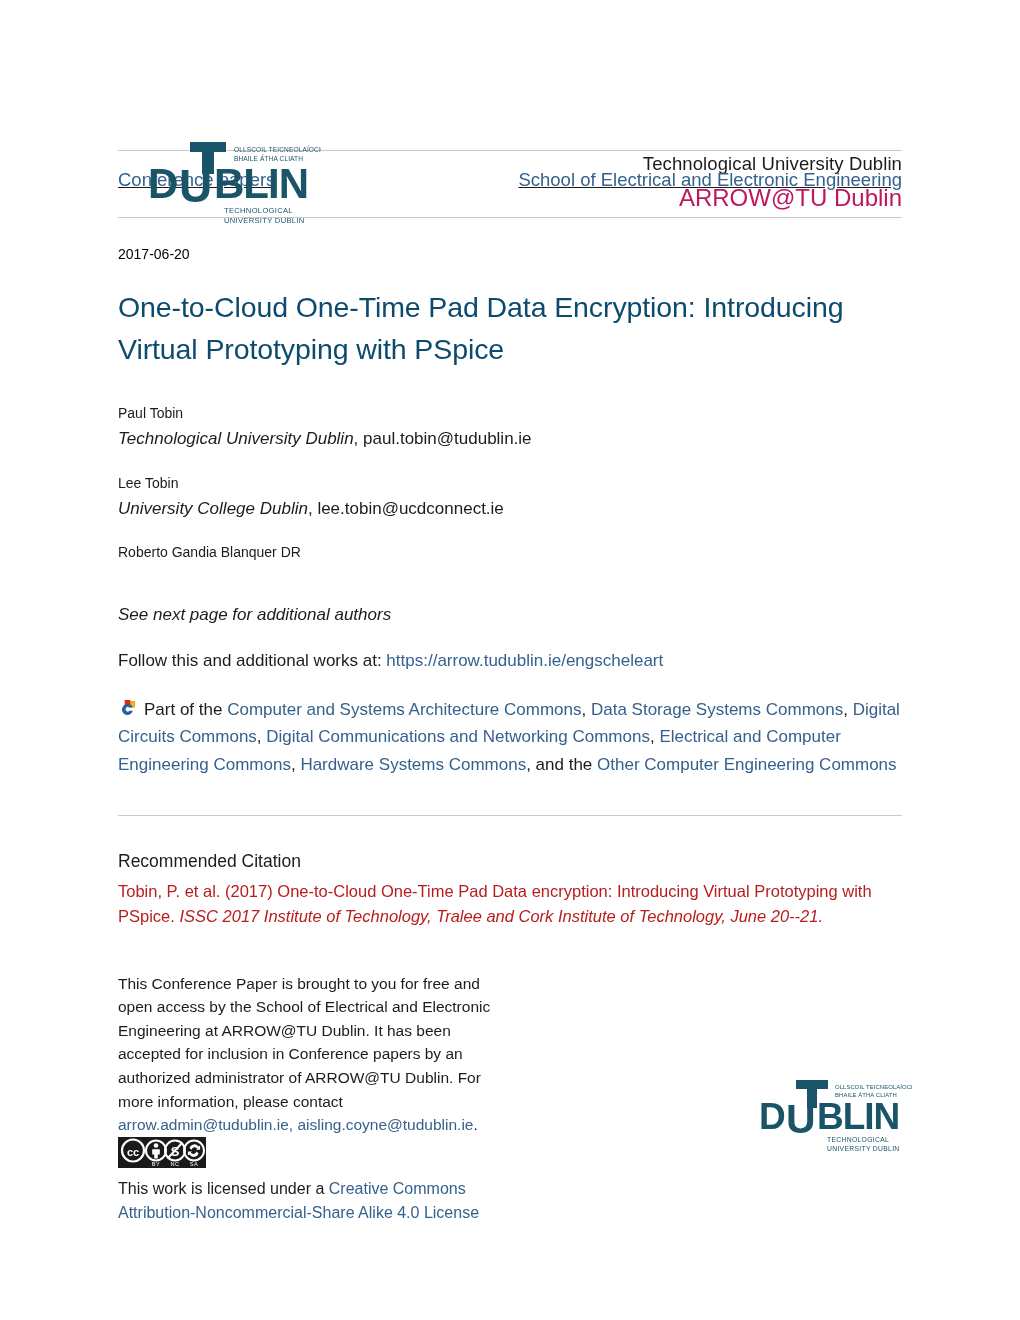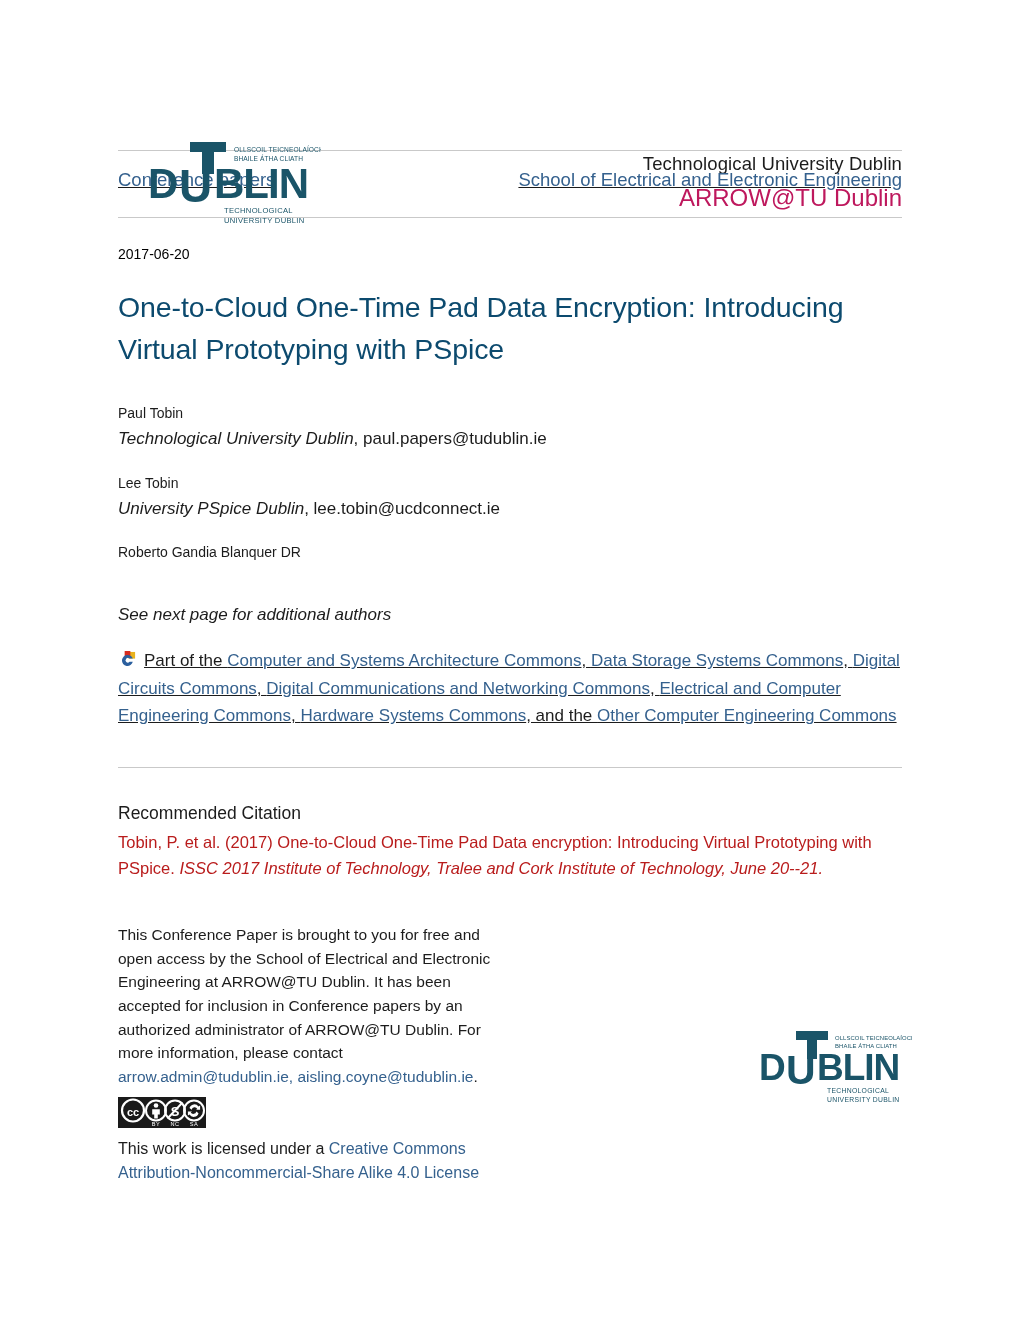--- a/index.html
+++ b/index.html
@@ -151,21 +151,20 @@
   }
 
   
   .commons-block {
     margin-top: 22px;
     font-size: 17px;
     line-height: 1.62;
     color: #1c1c1c;
     position: relative;
     max-width: 790px;
-    text-decoration: underline;
   }
   .dc-icon {
     display: inline-block;
     vertical-align: -4px;
     width: 19px;
     height: 19px;
     margin-right: 7px;
   }
 
   
@@ -192,21 +191,20 @@
     position: relative;
     min-height: 200px;
   }
   .footer-text {
     width: 390px;
     font-size: 15.5px;
     line-height: 1.52;
     color: #1c1c1c;
   }
   .cc-badge {
-    margin-top: 9px;
     width: 88px;
     height: 31px;
     display: block;
   }
   .license-line {
     width: 400px;
     font-size: 16px;
     line-height: 1.5;
     color: #1c1c1c;
     margin-top: 9px;
@@ -262,36 +260,37 @@
   <hr class="rule rule-2">
 
   <div class="pub-date">2017-06-20</div>
 
   <h1 class="doc-title">One-to-Cloud One-Time Pad Data Encryption: Introducing Virtual Prototyping with PSpice</h1>
 
   <div class="authors">
 
     <div class="author">
       <div class="author-name">Paul Tobin</div>
-      <div class="author-affil"><i>Technological University Dublin</i>, <span>paul.papers@tudublin.ie</span></div>
+      <div class="author-affil"><i>Technological University Dublin</i>, <span>paul.tobin@tudublin.ie</span></div>
     </div>
 
     <div class="author">
       <div class="author-name">Lee Tobin</div>
-      <div class="author-affil"><i>University PSpice Dublin</i>, <span>lee.tobin@ucdconnect.ie</span></div>
+      <div class="author-affil"><i>University College Dublin</i>, <span>lee.tobin@ucdconnect.ie</span></div>
     </div>
 
     <div class="author">
       <div class="author-name">Roberto Gandia Blanquer DR</div>
     </div>
 
   </div>
 
   <div class="see-next">See next page for additional authors</div>
 
+  <div class="follow-line"><span>Follow this and additional works at: </span><span class="lnk">https://arrow.tudublin.ie/engscheleart</span></div>
 
   <div class="commons-block">
     <span class="dc-icon">
       <svg viewBox="0 0 20 20" width="19" height="19" aria-hidden="true">
         <path d="M11 1 L18 1 L18 8 L11 8 Z" fill="#e8b21c"></path>
         <path d="M7 0 L13 0 L13 7 L7 7 Z" fill="#d62b1f"></path>
         <path d="M10 4.2 a5.8 5.8 0 1 0 5.6 7.2 l-3.5 0 a2.4 2.4 0 1 1 -0.1 -3.4 l3.6 0 a5.8 5.8 0 0 0 -5.6 -3.8 z" fill="#2b5f9e"></path>
       </svg>
     </span><span>Part of the </span><span class="lnk">Computer and Systems Architecture Commons</span><span>, </span><span class="lnk">Data Storage Systems Commons</span><span>, </span><span class="lnk">Digital Circuits Commons</span><span>, </span><span class="lnk">Digital Communications and Networking Commons</span><span>, </span><span class="lnk">Electrical and Computer Engineering Commons</span><span>, </span><span class="lnk">Hardware Systems Commons</span><span>, and the </span><span class="lnk">Other Computer Engineering Commons</span>
   </div>

